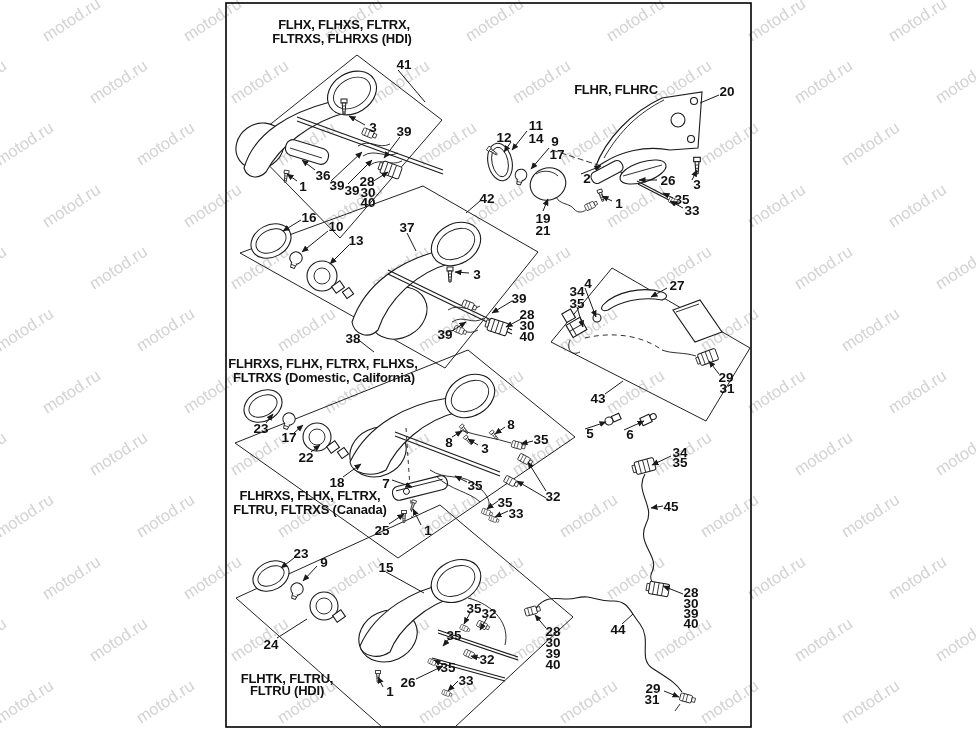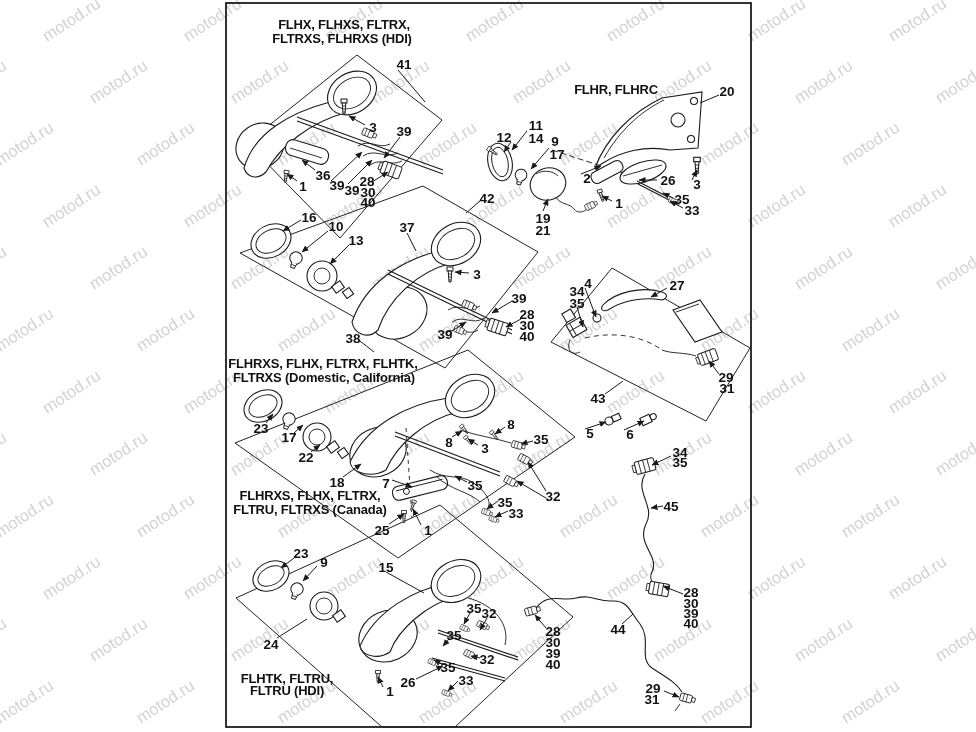--- a/index.html
+++ b/index.html
@@ -485,20 +485,20 @@
         <text x="618" y="634" class="callout" text-anchor="middle">44</text>
         <text x="653" y="693" class="callout" text-anchor="middle">29</text>
         <text x="652" y="704" class="callout" text-anchor="middle">31</text>
       </g>
 </svg>
 
 <div id="headers">
   <div class="hdr" style="left:344px;top:24px">FLHX, FLHXS, FLTRX,</div>
   <div class="hdr" style="left:342px;top:38px">FLTRXS, FLHRXS (HDI)</div>
   <div class="hdr" style="left:616px;top:89px">FLHR, FLHRC</div>
-  <div class="hdr" style="left:323px;top:363px">FLHRXS, FLHX, FLTRX, FLHTK,</div>
+  <div class="hdr" style="left:323px;top:363px">FLHRXS, FLHX, FLTRX, FLHXS,</div>
   <div class="hdr" style="left:324px;top:377px">FLTRXS (Domestic, California)</div>
   <div class="hdr" style="left:310px;top:495px">FLHRXS, FLHX, FLTRX,</div>
   <div class="hdr" style="left:310px;top:509px">FLTRU, FLTRXS (Canada)</div>
   <div class="hdr" style="left:287px;top:678px">FLHTK, FLTRU,</div>
   <div class="hdr" style="left:287px;top:690px">FLTRU (HDI)</div>
 </div>
 </div>
 
 </body></html>

